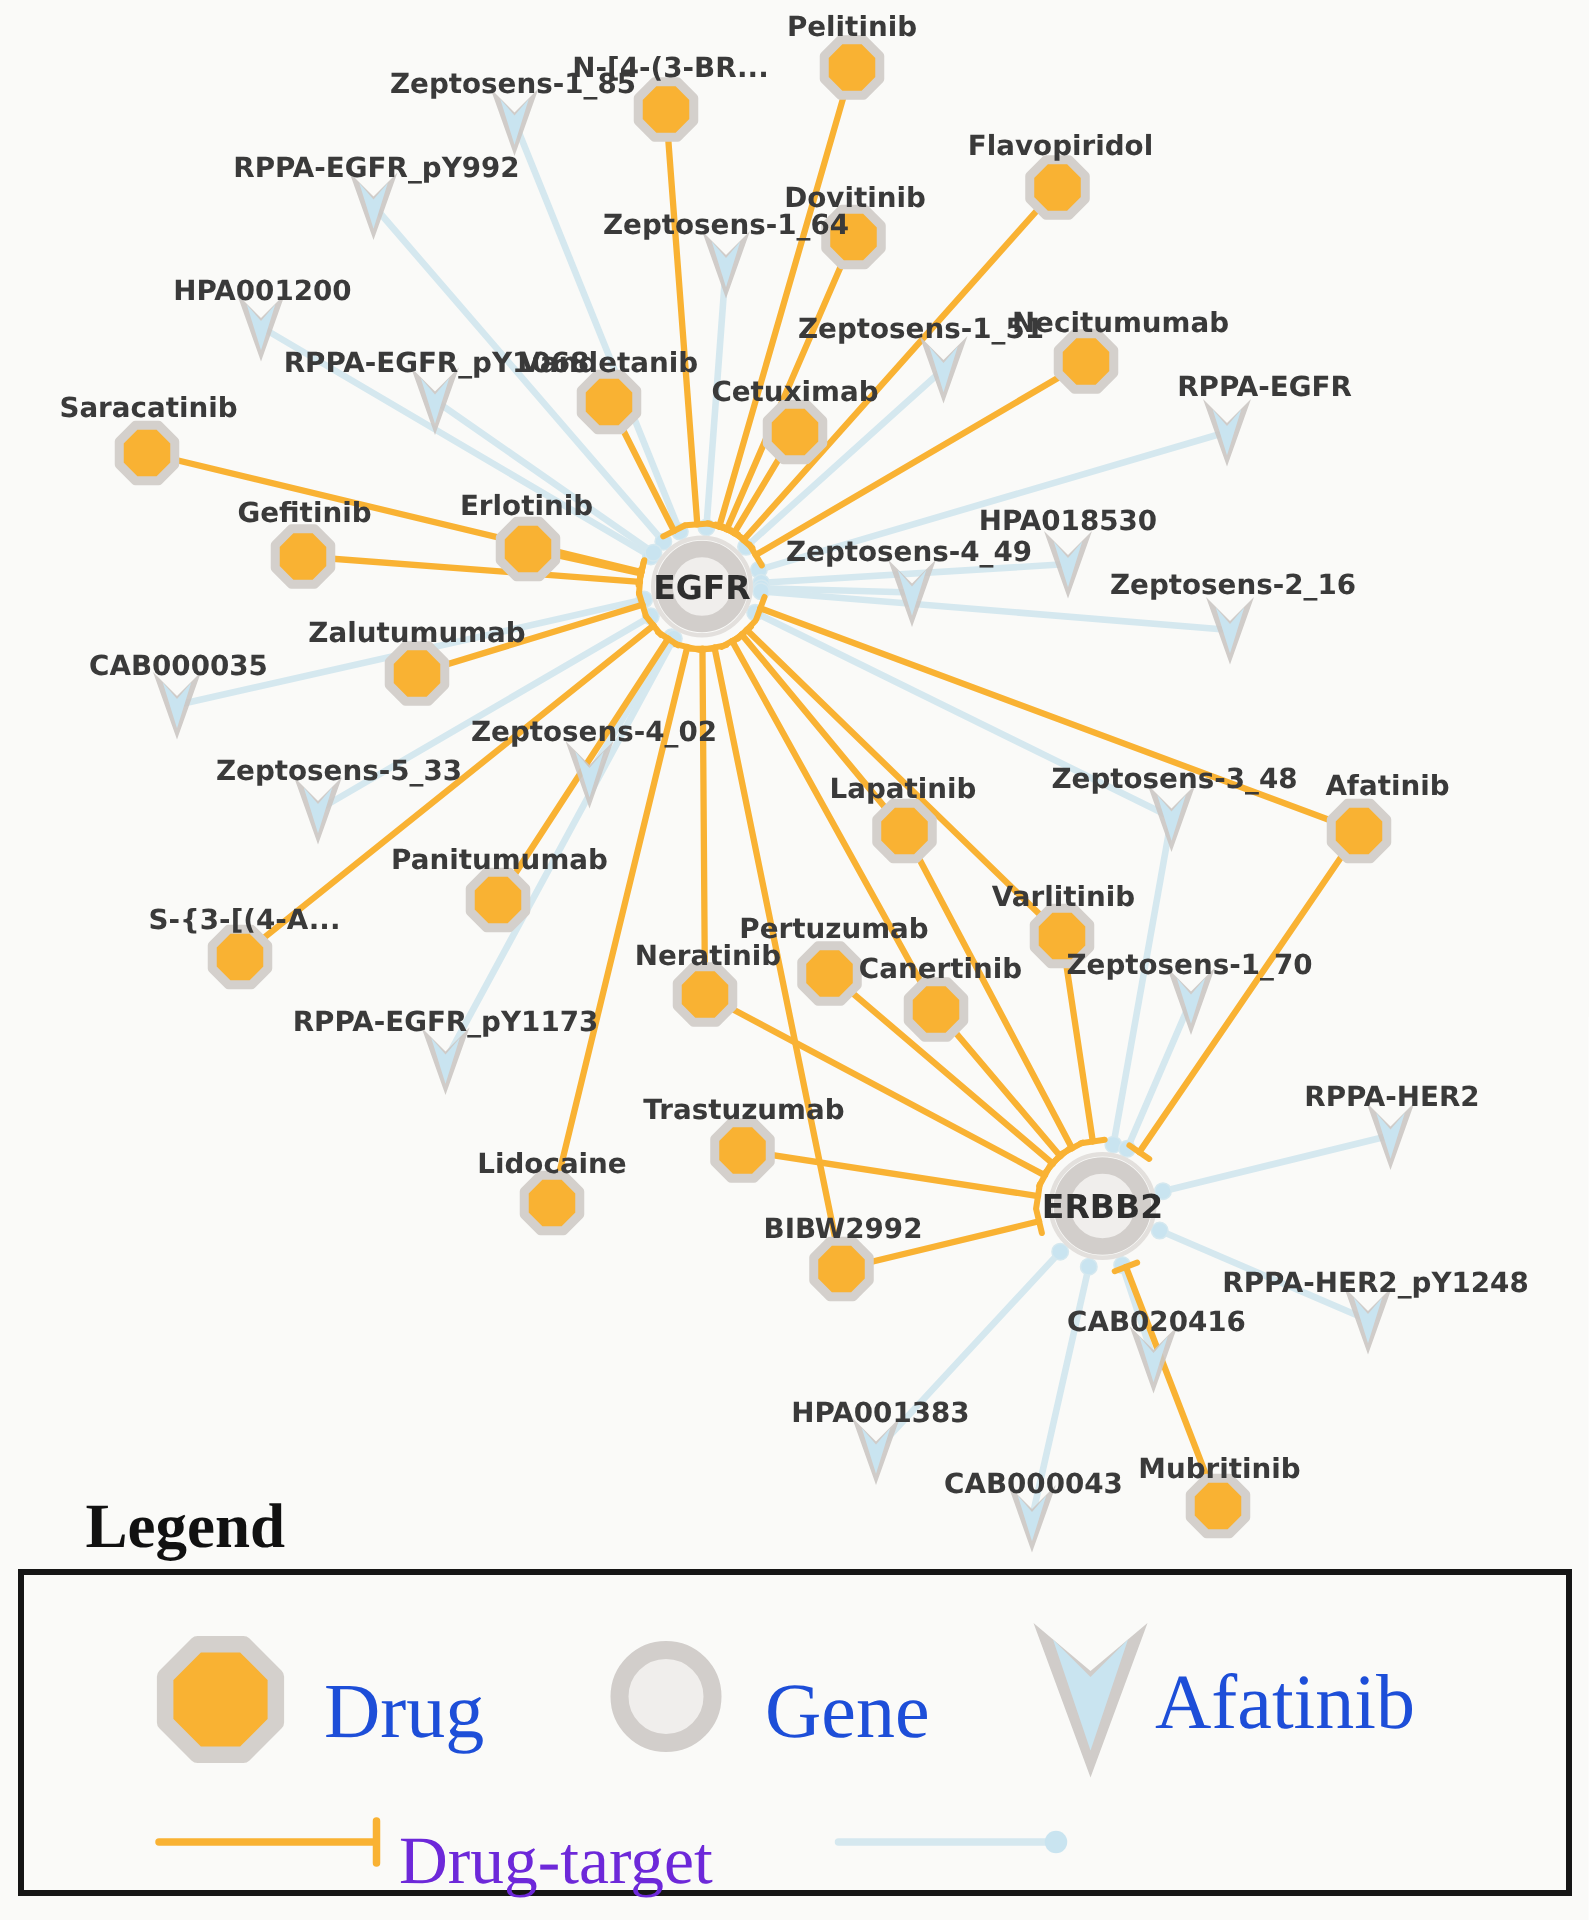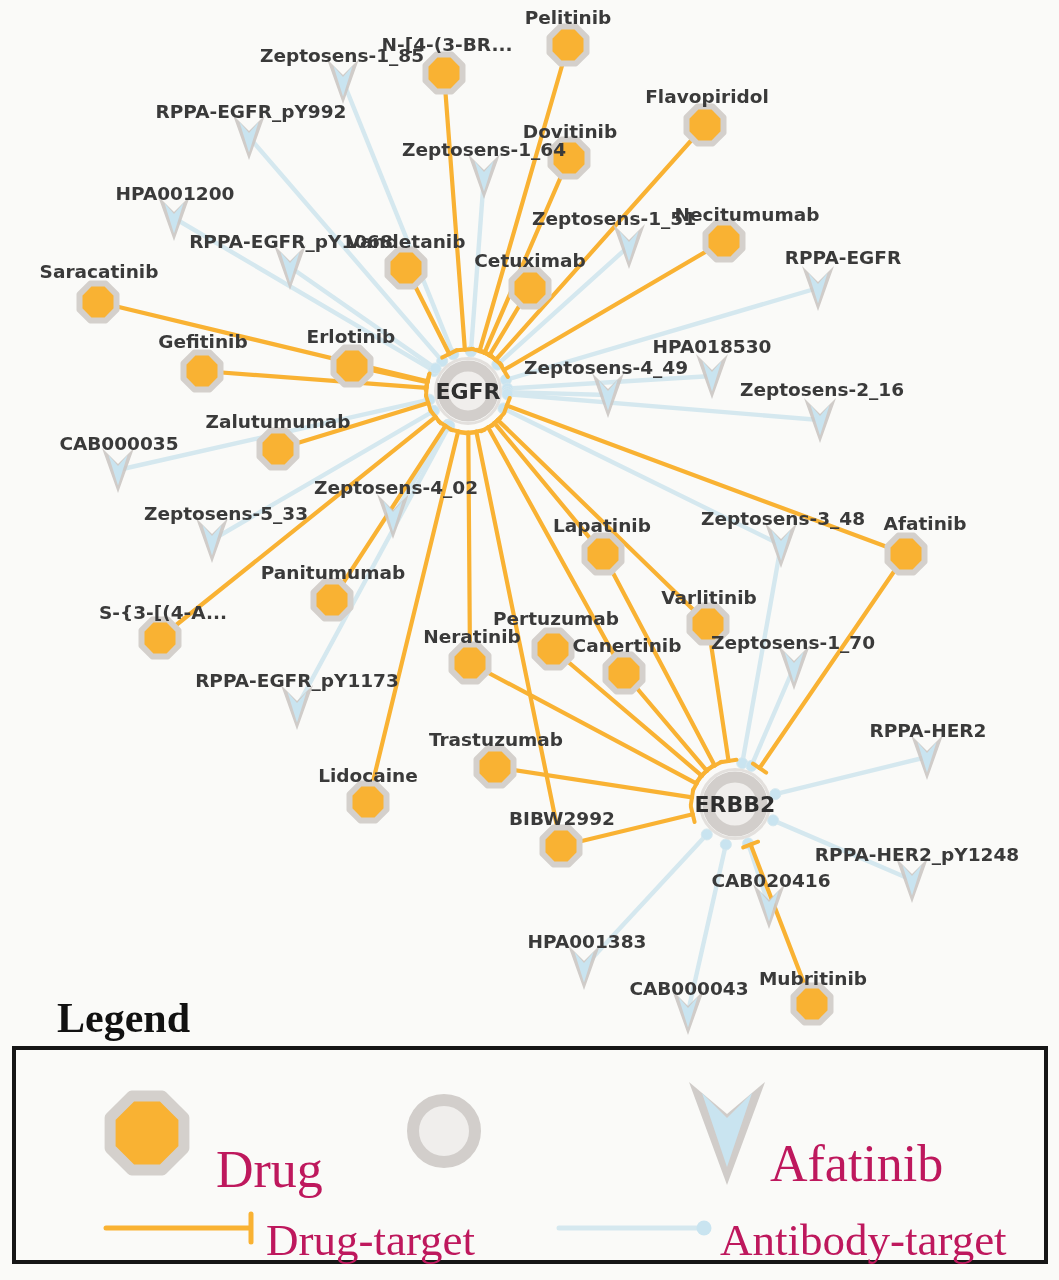--- a/index.html
+++ b/index.html
@@ -2,22 +2,22 @@
 <html><head>
 <meta charset="utf-8">
 <style>
   html,body{margin:0;padding:0;}
   #canvas{position:relative;width:1059px;height:1280px;overflow:hidden;font-family:"DejaVu Sans","Liberation Sans",sans-serif;}
   #network{position:absolute;left:0;top:0;}
   .node-label{font-family:"DejaVu Sans","Liberation Sans",sans-serif;font-weight:bold;}
   .legend-title{position:absolute;left:15px;top:994px;font:bold 42px "Liberation Serif","DejaVu Serif",serif;color:#111;margin-left:42px;}
   .legend-box{position:absolute;left:12px;top:1046px;width:1028px;height:210px;border:4px solid #161616;}
   .legend-icon{position:absolute;}
-  .legend-item-label{position:absolute;font:52px "Liberation Serif","DejaVu Serif",serif;color:#be185d;white-space:nowrap;margin-top:28px;}
-  .legend-edge-label{position:absolute;font:45px "Liberation Serif","DejaVu Serif",serif;color:#be185d;white-space:nowrap;}
+  .legend-item-label{position:absolute;font:52px "Liberation Serif","DejaVu Serif",serif;color:#1d4ed8;white-space:nowrap;}
+  .legend-edge-label{position:absolute;font:45px "Liberation Serif","DejaVu Serif",serif;color:#6d28d9;white-space:nowrap;}
 </style>
 </head>
 <body>
 
 <div id="canvas" style="background: rgb(250, 250, 248);">
 
   <svg id="network" width="1059" height="1280" viewBox="0 0 1059 1280">
       <g>
         <g>
           <line x1="343" y1="81" x2="453.22825074787085" y2="354.3660618547197" stroke="#D5E8EF" stroke-width="4.4" stroke-linecap="round"></line>
@@ -398,32 +398,32 @@
   <div class="legend-box"></div>
 
   <svg class="legend-icon" style="left:92px;top:1078px;" width="110" height="110">
     <polygon points="91.9,70.3 70.3,91.9 39.7,91.9 18.1,70.3 18.1,39.7 39.7,18.1 70.3,18.1 91.9,39.7" fill="#F9B233" stroke="#D4D0CC" stroke-width="11" stroke-linejoin="round"></polygon>
   </svg>
   <span class="legend-item-label" style="left:216px;top:1112px;">Drug</span>
 
   <svg class="legend-icon" style="left:399px;top:1086px;" width="90" height="90">
     <circle cx="45" cy="45" r="31" fill="#F0EEEC" stroke="#D2CECB" stroke-width="12"></circle>
   </svg>
+  <span class="legend-item-label" style="left:510px;top:1112px;">Gene</span>
 
   <svg class="legend-icon" style="left:672px;top:1072px;" width="110" height="120">
     <path d="M17,10 L55,113 L93,10 L55,42 Z" fill="#CBC7C3" opacity="0.9"></path>
     <path d="M30,21 L55,95 L80,21 L55,46 Z" fill="#C9E4F0"></path>
   </svg>
   <span class="legend-item-label" style="left:770px;top:1106px;">Afatinib</span>
 
   <svg class="legend-icon" style="left:103px;top:1208px;" width="170" height="40">
     <line x1="3" y1="20" x2="146" y2="20" stroke="#F9B233" stroke-width="5" stroke-linecap="round"></line>
     <line x1="148" y1="6" x2="148" y2="34" stroke="#F9B233" stroke-width="5" stroke-linecap="round"></line>
   </svg>
   <span class="legend-edge-label" style="left:266px;top:1214px;">Drug-target</span>
 
   <svg class="legend-icon" style="left:556px;top:1208px;" width="170" height="40">
     <line x1="3" y1="20" x2="143" y2="20" stroke="#D5E8EF" stroke-width="5" stroke-linecap="round"></line>
     <circle cx="148" cy="20" r="7.5" fill="#C9E4F0"></circle>
   </svg>
-  <span class="legend-edge-label" style="left:720px;top:1214px;">Antibody-target</span>
 
 </div>
 
 </body></html>

